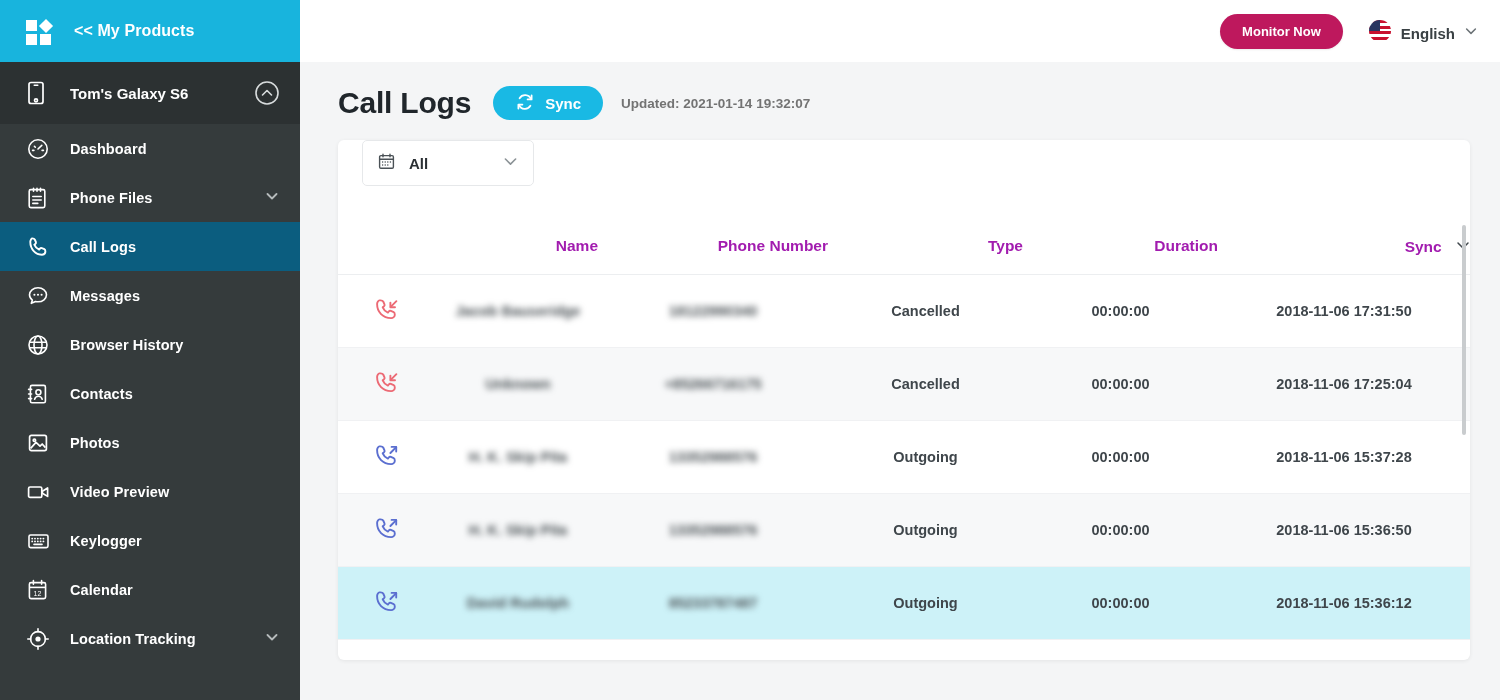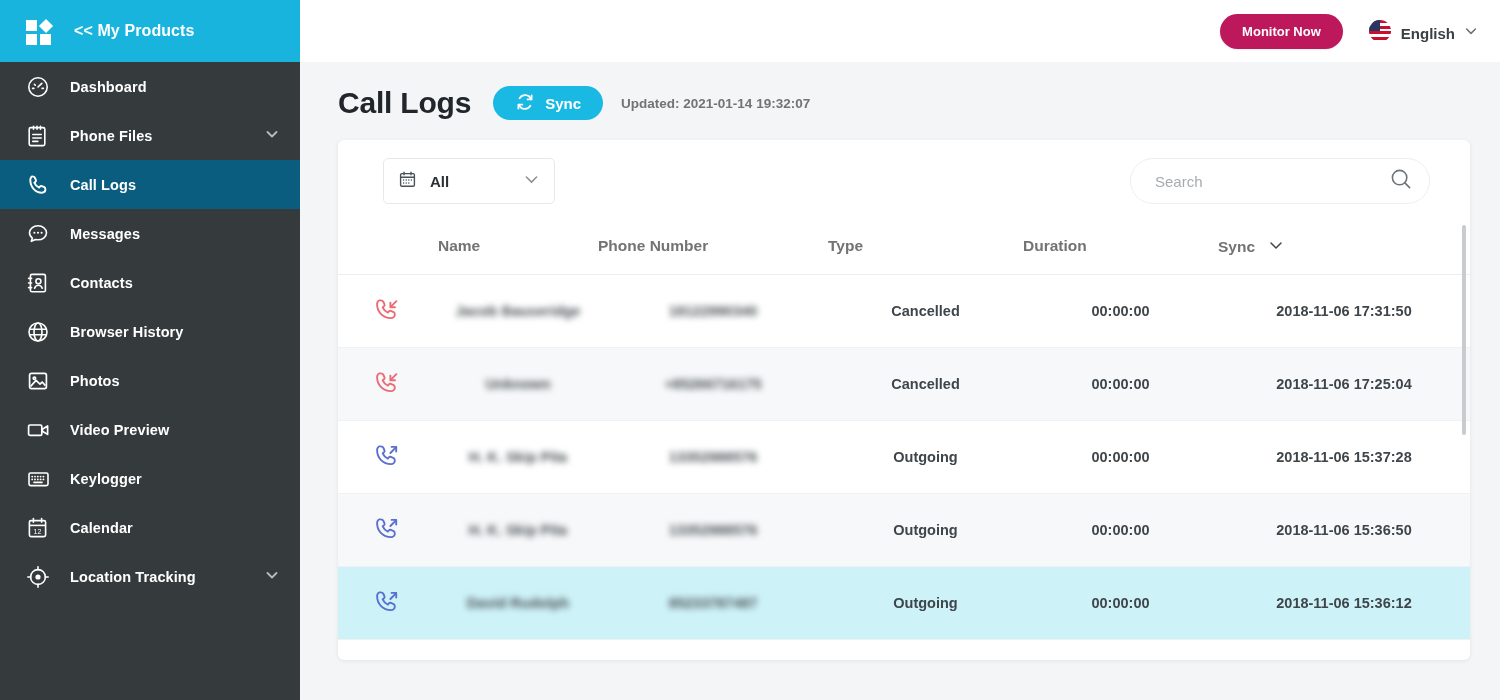--- a/index.html
+++ b/index.html
@@ -101,43 +101,43 @@
   }
   .sync-btn .txt { font-size: 15px; font-weight: bold; margin-left: 10px; }
   .updated { margin-left: 18px; font-size: 13.5px; color: #737373; font-weight: bold; }
 
   .card {
     margin-top: 20px; background: #fff; border-radius: 6px;
     box-shadow: 0 1px 4px rgba(0,0,0,.07);
     width: 1132px; height: 520px; position: relative; overflow: hidden;
   }
   .card-toolbar {
-    height: 82px; display: flex; align-items: center;
-    justify-content: space-between; padding: 0 40px 0 45px;
+    height: 82px; display: flex; 
+    justify-content: space-between; padding: 0 40px 0 24px;
   }
   .filter-select {
     width: 172px; height: 46px; border: 1px solid #e6e8ea; border-radius: 5px;
     display: flex; align-items: center; padding: 0 14px; cursor: pointer;
     background: #fff;
   }
   .filter-select .lbl { font-size: 15px; color: #2b3034; font-weight: bold; margin-left: 13px; flex: 1; }
   .search-box {
     width: 300px; height: 46px; border: 1px solid #eceef0; border-radius: 23px;
     display: flex; align-items: center; padding: 0 16px 0 24px; background: #fff;
   }
   .search-box input {
     border: none; outline: none; flex: 1; font-size: 15px; color: #3a4144;
     font-family: "Liberation Sans", sans-serif; background: transparent;
   }
   .search-box input::placeholder { color: #a7acb0; }
 
   table.logs { width: 100%; border-collapse: collapse; table-layout: fixed; }
   table.logs th {
-    font-size: 15.5px; color: #737373; font-weight: bold; padding: 14px 0 18px;
-    border-bottom: 1px solid #eceef0; text-align: left;
+    font-size: 15.5px; color: #a21caf; font-weight: bold; padding: 14px 0 18px;
+    border-bottom: 1px solid #eceef0; text-align: right;
   }
   table.logs th.sortable span.arrow { margin-left: 10px; display: inline-block; vertical-align: 2px; }
   table.logs td {
     font-size: 14.5px; color: #3f464b; font-weight: bold; text-align: center;
     height: 73px; border-bottom: 1px solid #f0f1f3; vertical-align: middle;
   }
   tr.row-alt td { background: #f7f8f9; }
   tr.row-sel td { background: #cdf2f8; }
   td.c-icon { width: 100px; }
   td.c-name { width: 160px; }
@@ -166,20 +166,36 @@
     <div class="brand-bar">
       <span class="brand-logo">
         <i class="s1"></i>
           <i class="s2"></i>
           <i class="s3"></i>
           <i class="s4"></i>
       </span>
       <span class="brand-text">&lt;&lt; My Products</span>
     </div>
 
+    <div class="device-row">
+      <span class="ico">
+        <svg width="20" height="24" viewBox="0 0 20 24" fill="none" stroke="#fff" stroke-width="1.7">
+          <rect x="3" y="1.5" width="14" height="21" rx="2"></rect>
+          <rect x="7.5" y="3.6" width="5" height="1.3" rx=".6" fill="#fff" stroke="none"></rect>
+          <circle cx="10" cy="19.3" r="1.5"></circle>
+        </svg>
+      </span>
+      <span class="device-name">Tom's Galaxy S6</span>
+      <span class="collapse-btn">
+        <svg width="26" height="26" viewBox="0 0 26 26" fill="none" stroke="#d8dcdd" stroke-width="1.6">
+          <circle cx="13" cy="13" r="11"></circle>
+          <path d="M8.5 15 L13 10.5 L17.5 15" stroke-linecap="round" stroke-linejoin="round"></path>
+        </svg>
+      </span>
+    </div>
 
     <div class="nav-item">
       <span class="ico">
         <svg width="24" height="24" viewBox="0 0 24 24" fill="none" stroke="#fff" stroke-width="1.6">
           <circle cx="12" cy="12" r="9.2"></circle>
             <path d="M12 12 L15.8 8.4" stroke-linecap="round"></path>
           <path d="M6.6 13.4h1.3M16.1 13.4h1.3M8.4 9.3l.9.9" stroke-linecap="round"></path>
         </svg>
       </span>
       <span class="label">Dashboard</span>
@@ -217,39 +233,39 @@
           <circle cx="8.4" cy="10.8" r="1.05" fill="#fff" stroke="none"></circle>
           <circle cx="12" cy="10.8" r="1.05" fill="#fff" stroke="none"></circle>
           <circle cx="15.6" cy="10.8" r="1.05" fill="#fff" stroke="none"></circle>
         </svg>
       </span>
       <span class="label">Messages</span>
     </div>
 
     <div class="nav-item">
       <span class="ico">
+        <svg width="24" height="24" viewBox="0 0 24 24" fill="none" stroke="#fff" stroke-width="1.6">
+          <circle cx="12" cy="12" r="9"></circle>
+          <ellipse cx="12" cy="12" rx="4" ry="9"></ellipse>
+          <path d="M3.3 9.2h17.4M3.3 14.8h17.4"></path>
+        </svg>
+      </span>
+      <span class="label">Browser History</span>
+    </div>
+
+    <div class="nav-item">
+      <span class="ico">
         <svg width="23" height="24" viewBox="0 0 23 24" fill="none" stroke="#fff" stroke-width="1.6">
           <rect x="4.4" y="3.4" width="15" height="17.4" rx="1.6"></rect>
           <circle cx="12.4" cy="10.2" r="2.5"></circle>
           <path d="M8.6 17.2c.6-2 2-3 3.8-3s3.2 1 3.8 3" stroke-linecap="round"></path>
           <path d="M2.6 7.4h3M2.6 12h3M2.6 16.6h3" stroke-linecap="round"></path>
         </svg>
       </span>
       <span class="label">Contacts</span>
-    </div>
-
-    <div class="nav-item">
-      <span class="ico">
-        <svg width="24" height="24" viewBox="0 0 24 24" fill="none" stroke="#fff" stroke-width="1.6">
-          <circle cx="12" cy="12" r="9"></circle>
-          <ellipse cx="12" cy="12" rx="4" ry="9"></ellipse>
-          <path d="M3.3 9.2h17.4M3.3 14.8h17.4"></path>
-        </svg>
-      </span>
-      <span class="label">Browser History</span>
     </div>
 
     <div class="nav-item">
       <span class="ico">
         <svg width="24" height="24" viewBox="0 0 24 24" fill="none" stroke="#fff" stroke-width="1.7">
           <rect x="3.6" y="4.4" width="16.8" height="15.2" rx="1.8"></rect>
           <circle cx="8.4" cy="9.2" r="1.2"></circle>
           <path d="M4.6 17.4 L10 11.4 L14 15.2 L16.2 13 L19.4 16.6" stroke-linejoin="round"></path>
         </svg>
       </span>
@@ -352,29 +368,20 @@
               </svg>
             </span>
             <span class="lbl">All</span>
             <span>
               <svg width="17" height="17" viewBox="0 0 17 17" fill="none" stroke="#8c9397" stroke-width="1.6">
                 <path d="M3.4 6 L8.5 11.1 L13.6 6" stroke-linecap="round" stroke-linejoin="round"></path>
               </svg>
             </span>
           </div>
 
-          <div class="search-box">
-            <input type="text" placeholder="Search" style="">
-            <span>
-              <svg width="24" height="24" viewBox="0 0 24 24" fill="none" stroke="#6d7478" stroke-width="1.6">
-                <circle cx="10.6" cy="10.6" r="7.2"></circle>
-                <path d="M15.9 15.9 L20.6 20.6" stroke-linecap="round"></path>
-              </svg>
-            </span>
-          </div>
         </div>
 
         <table class="logs">
           <thead>
             <tr>
               <th style="width:100px"></th>
               <th style="width:160px">Name</th>
               <th style="width:230px">Phone Number</th>
               <th style="width:195px">Type</th>
               <th style="width:195px">Duration</th>

